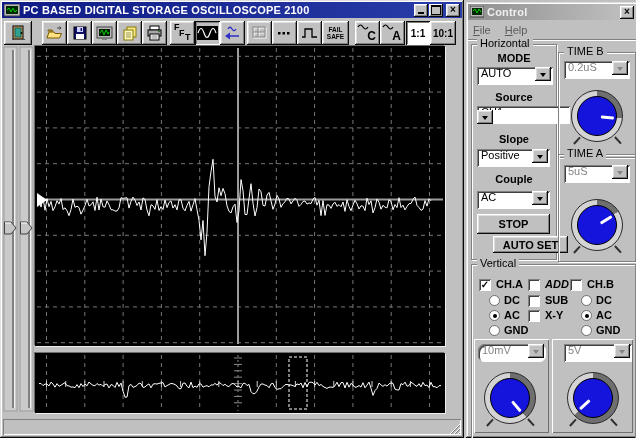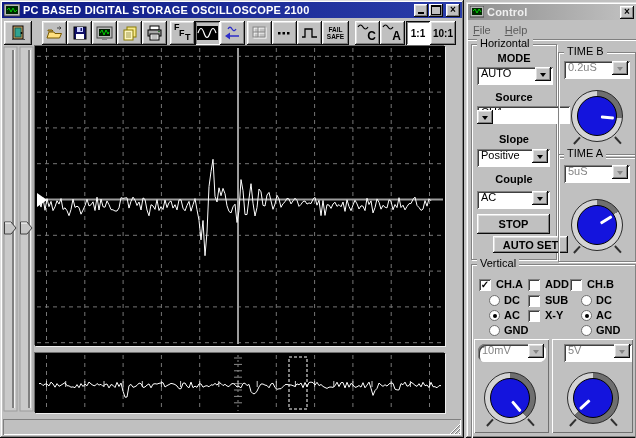--- a/index.html
+++ b/index.html
@@ -428,21 +428,21 @@
           <div class="stub r"></div>
       </div>
     </div>
 
     <div class="groupbox" style="left:5px;top:262px;width:163px;height:176px;">
       <span class="grouplabel">Vertical</span>
 
       <span class="checkbox" style="left:7px;top:14px;"><span>✓</span></span>
       <span class="ctl-label" style="left:24px;top:13px;">CH.A</span>
       <span class="checkbox" style="left:56px;top:14px;"></span>
-      <span class="ctl-label" style="left:73px;top:13px;">ADD</span>
+      <span class="ctl-label" style="left:73px;top:13px;font-style:italic;">ADD</span>
       <span class="checkbox" style="left:98px;top:14px;"></span>
       <span class="ctl-label" style="left:115px;top:13px;">CH.B</span>
 
       <span class="radio" style="left:17px;top:30px;"></span>
       <span class="ctl-label" style="left:32px;top:29px;">DC</span>
       <span class="checkbox" style="left:56px;top:30px;"></span>
       <span class="ctl-label" style="left:73px;top:29px;">SUB</span>
       <span class="radio" style="left:109px;top:30px;"></span>
       <span class="ctl-label" style="left:124px;top:29px;">DC</span>
 

